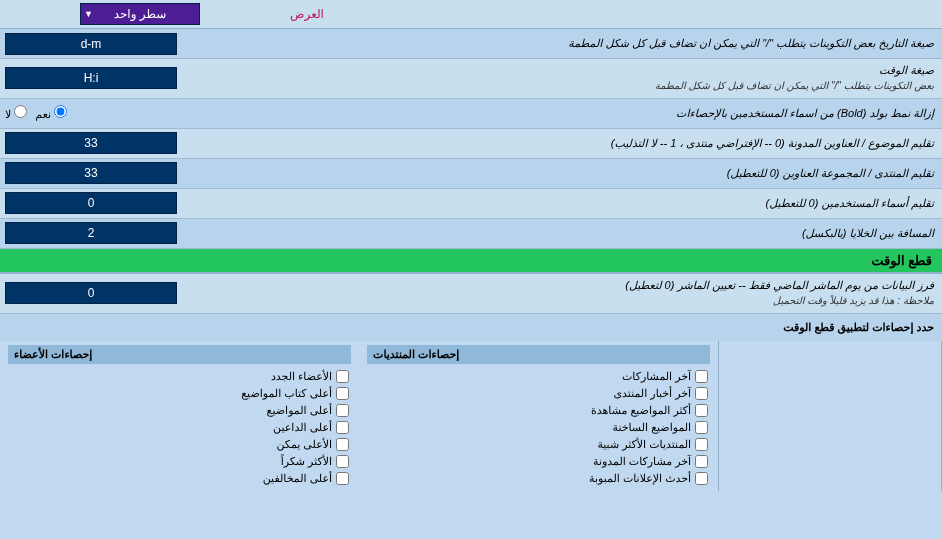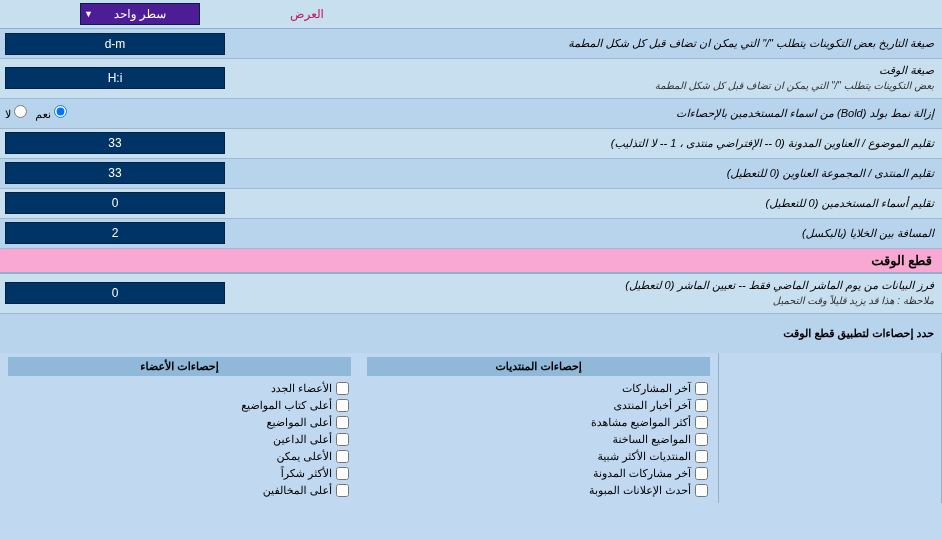--- a/index.html
+++ b/index.html
@@ -45,21 +45,21 @@
     }
 
     .text-input {
       background: #003366;
       color: #fff;
       border: 1px solid #002244;
       padding: 3px 6px;
       font-size: 12px;
       text-align: center;
       direction: ltr;
-      width: 220px;
+      width: 172px;
     }
 
     .dropdown-input {
       background: #4c1d95;
       color: #fff;
       border: 1px solid #002244;
       padding: 3px 6px;
       font-size: 12px;
       text-align: center;
       direction: ltr;
@@ -78,21 +78,21 @@
       position: absolute;
       left: 4px;
       top: 50%;
       transform: translateY(-50%);
       color: #fff;
       font-size: 9px;
       pointer-events: none;
     }
 
     .section-header {
-      background: #f9a8d4;
+      background: #22c55e;
       border-bottom: 2px solid #90b0cc;
       padding: 4px 10px;
       font-weight: bold;
       color: #000;
       text-align: right;
       font-size: 13px;
     }
 
     .radio-cell {
       display: flex;
@@ -103,21 +103,21 @@
 
     .radio-label {
       font-size: 11px;
       color: #000;
     }
 
     .bottom-label {
       text-align: right;
       font-size: 11px;
       color: #000;
-      padding: 13px 8px;
+      padding: 7px 8px;
       font-weight: bold;
     }
 
     .checkbox-grid {
       display: flex;
       flex-direction: row;
       gap: 0;
       background: #c0d8f0;
     }
 
@@ -130,21 +130,21 @@
     .checkbox-col:last-child {
       border-right: none;
     }
 
     .checkbox-col-header {
       background: #90b8d8;
       color: #000;
       font-weight: bold;
       font-size: 11px;
       padding: 3px 6px;
-      text-align: center;
+      text-align: left;
       margin-bottom: 4px;
     }
 
     .checkbox-item {
       display: flex;
       align-items: center;
       gap: 4px;
       padding: 2px 2px;
       direction: rtl;
       font-size: 11px;

